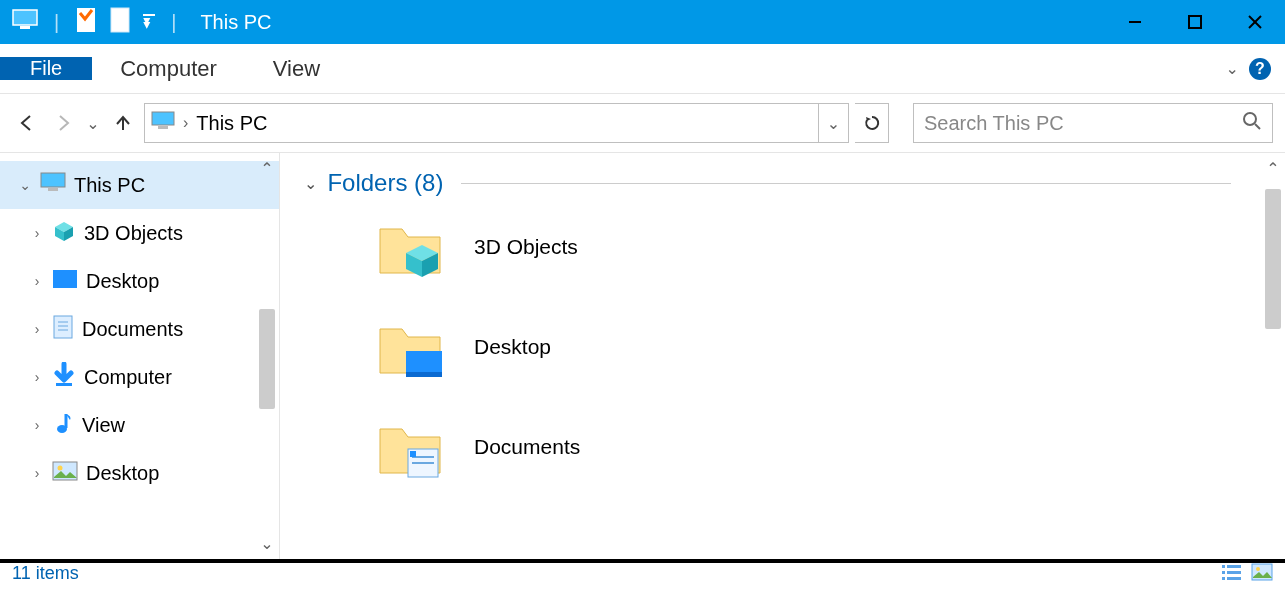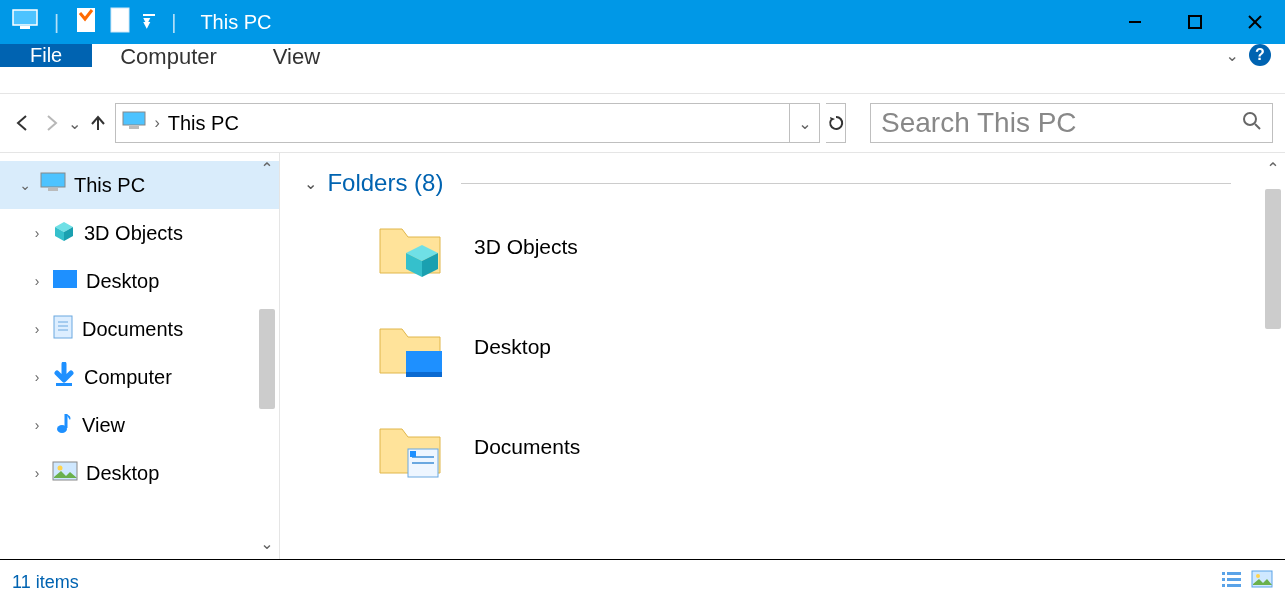--- a/index.html
+++ b/index.html
@@ -8,36 +8,36 @@
   
   .titlebar { height: 44px; background: #0098e7; display: flex; align-items: center; color: #fff; }
   .titlebar .qat { display: flex; align-items: center; gap: 12px; padding-left: 12px; }
   .titlebar .title-text { font-size: 20px; padding-left: 8px; }
   .titlebar .sep { color: rgba(255,255,255,0.7); font-size: 20px; padding: 0 4px; }
   .titlebar .win-controls { margin-left: auto; display: flex; }
   .titlebar .win-btn { width: 60px; height: 44px; display: flex; align-items: center; justify-content: center; }
   .titlebar .win-btn svg line, .titlebar .win-btn svg rect, .titlebar .win-btn svg path { stroke: #000; }
   
   
-  .ribbon { height: 50px; background: #fff; display: flex; align-items: flex-start; border-bottom: 1px solid #e5e5e5; position: relative;}
+  .ribbon { height: 50px; background: #fff; display: flex; align-items: center; border-bottom: 1px solid #e5e5e5; position: relative;}
   .ribbon .file-tab { background: #0063b1; color: #fff; padding: 0 30px; display: flex; align-items: center; font-size: 20px; }
   .ribbon .tab { padding: 0 28px; display: flex; align-items: center; font-size: 22px; color: #333; }
   .ribbon .right { margin-left: auto; display: flex; align-items: center; padding-right: 14px; gap: 10px; }
   .help-icon { width: 22px; height: 22px; background:#0063b1; border-radius: 50%; color:#fff; display:flex;align-items:center;justify-content:center;font-size:16px;font-weight:bold;}
   
   
   .navrow { height: 58px; display: flex; align-items: center; padding: 0 12px; gap: 6px; }
   .navarrow { width: 30px; height: 30px; display:flex;align-items:center;justify-content:center; }
   .addrbar { flex: 0 0 705px; height: 40px; border:1px solid #bfbfbf; display:flex; align-items:center; padding-left:6px; gap:8px; }
   .addrbar .crumb { font-size: 20px; }
   .addrbar .spacer { flex:1; }
   .addrbar .drop { width:30px; height:38px; border-left:1px solid #bfbfbf; display:flex;align-items:center;justify-content:center;}
   .refresh-btn { width:34px; height:40px; border:1px solid #bfbfbf; border-left:none; display:flex;align-items:center;justify-content:center;}
   .searchbox { flex:1; height:40px; border:1px solid #bfbfbf; display:flex; align-items:center; padding:0 10px; margin-left:18px;}
-  .searchbox input { border:none; outline:none; font-size:28px; flex:1; color:#666; background:transparent;}
+  .searchbox input { border:none; outline:none; font-size:20px; flex:1; color:#666; background:transparent;}
   .searchbox input::placeholder { color:#888; }
   
   
   .body { display:flex; height: calc(593px - 44px - 50px - 58px - 34px); border-top:1px solid #e5e5e5;}
   
   .tree { width: 280px; border-right: 1px solid #e5e5e5; position:relative; padding-top:8px; overflow:hidden;}
   .tree-scroll { position:absolute; right:2px; top:6px; bottom:6px; width:20px; display:flex; flex-direction:column; align-items:center; justify-content:space-between;}
   .tree-scroll .thumb { position:absolute; top:150px; width:16px; height:100px; background:#ccc; border-radius:2px;}
   .tree-item { display:flex; align-items:center; height:48px; padding-left:18px; gap:8px; font-size:20px;}
   .tree-item.child { padding-left:30px; }
@@ -48,21 +48,21 @@
   .group-header { display:flex; align-items:center; gap:10px; }
   .group-header .label { color:#0063b1; font-size:24px; }
   .group-header .line { flex:1; height:1px; background:#ccc; margin-left:8px; margin-right:30px;}
   .folder-row { display:flex; align-items:center; gap:28px; padding:14px 0 14px 70px;}
   .folder-row .name { font-size:21px; }
   .big-icon { width:72px; height:72px; position:relative; display:flex; align-items:center; justify-content:center;}
   .content-scroll { position:absolute; right:2px; top:6px; bottom:6px; width:20px; display:flex; flex-direction:column; align-items:center;}
   .content-scroll .thumb-c { position:absolute; top:30px; width:16px; height:140px; background:#ccc; border-radius:2px;}
   
   
-  .statusbar { height:34px; border-top:1px solid #000000; display:flex; align-items:flex-end; padding:0 12px; font-size:18px; color:#0063b1;}
+  .statusbar { height:34px; border-top:4px solid #000000; display:flex; align-items:flex-start; padding:0 12px; font-size:18px; color:#0063b1;}
   .statusbar .views { margin-left:auto; display:flex; gap:8px; align-items:center;}
   
   
   .monitor-icon { display:inline-block;}
   .folder-base { fill:#ffe39a; stroke:#e0b64a; stroke-width:1;}
 </style>
 </head>
 <body>
 
 <div class="titlebar">

